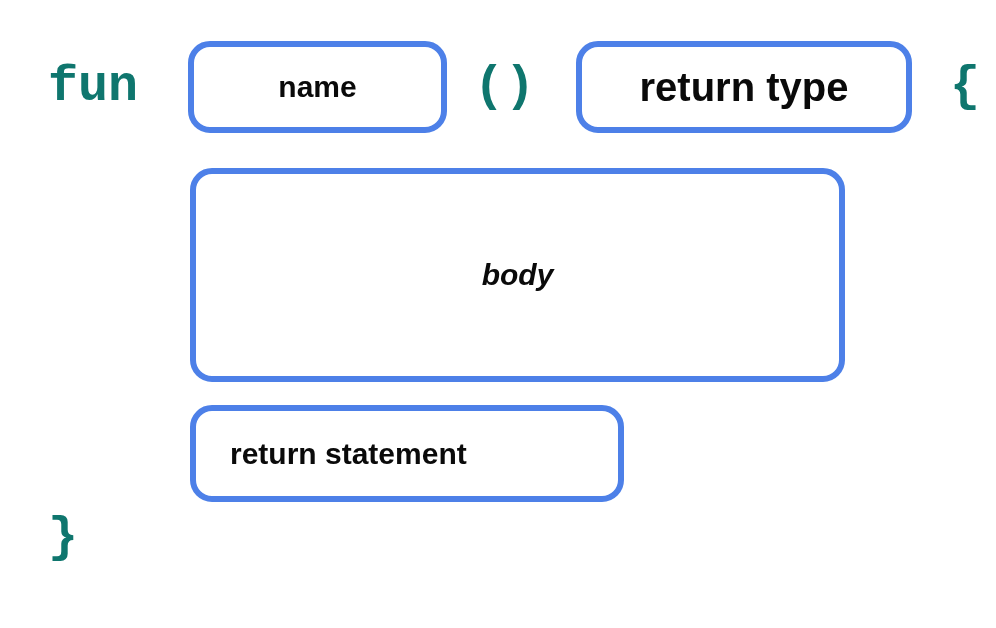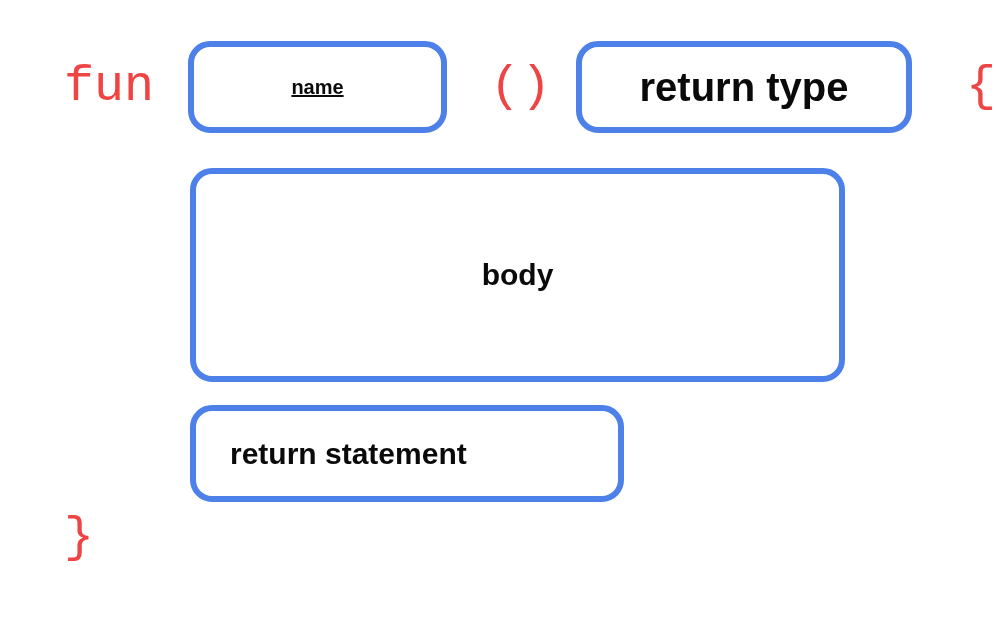--- a/index.html
+++ b/index.html
@@ -20,26 +20,25 @@
     position: relative;
     width: 996px;
     height: 628px;
     background: #ffffff;
   }
 
   
   .token {
     position: absolute;
     font-family: "Liberation Mono", "DejaVu Sans Mono", monospace;
-    color: #ef4444;
-    font-weight: 400;
+    color: #0f766e;
+    font-weight: 700;
     white-space: pre;
     line-height: 1;
     user-select: none;
-    margin-left: 16px;
   }
 
   
   .slot {
     position: absolute;
     box-sizing: border-box;
     background: #ffffff;
     border-style: solid;
     border-color: #4d80e8;
     border-width: 6px;
@@ -63,21 +62,21 @@
     left: 48px;
     top: 62px;
     font-size: 50px;
   }
   #slot-name {
     left: 188px;
     top: 41px;
     width: 259px;
     height: 92px;
   }
-  #slot-name .slot-label { font-size: 20px; text-decoration: underline; }
+  #slot-name .slot-label { font-size: 30px; }
 
   #token-parens-colon {
     left: 474px;
     top: 62px;
     font-size: 50px;
     letter-spacing: 1px;
   }
   #slot-return-type {
     left: 576px;
     top: 41px;
@@ -128,21 +127,21 @@
 
   <span class="token" id="token-parens-colon">() :</span>
 
   <div class="slot center" id="slot-return-type" style="border-color: rgb(77, 128, 232); border-width: 6px; border-radius: 22px;">
     <span class="slot-label" style="color: rgb(10, 10, 10);">return type</span>
   </div>
 
   <span class="token" id="token-open-brace">{</span>
 
   <div class="slot center" id="slot-body" style="border-color: rgb(77, 128, 232); border-width: 6px; border-radius: 22px;">
-    <span class="slot-label" style="color: rgb(10, 10, 10);">body</span>
+    <span class="slot-label" style="color: rgb(10, 10, 10); font-style: italic;">body</span>
   </div>
 
   <div class="slot left" id="slot-return-statement" style="border-color: rgb(77, 128, 232); border-width: 6px; border-radius: 22px;">
     <span class="slot-label" style="color: rgb(10, 10, 10);">return statement</span>
   </div>
 
   <span class="token" id="token-close-brace">}</span>
 
 </div>
 

